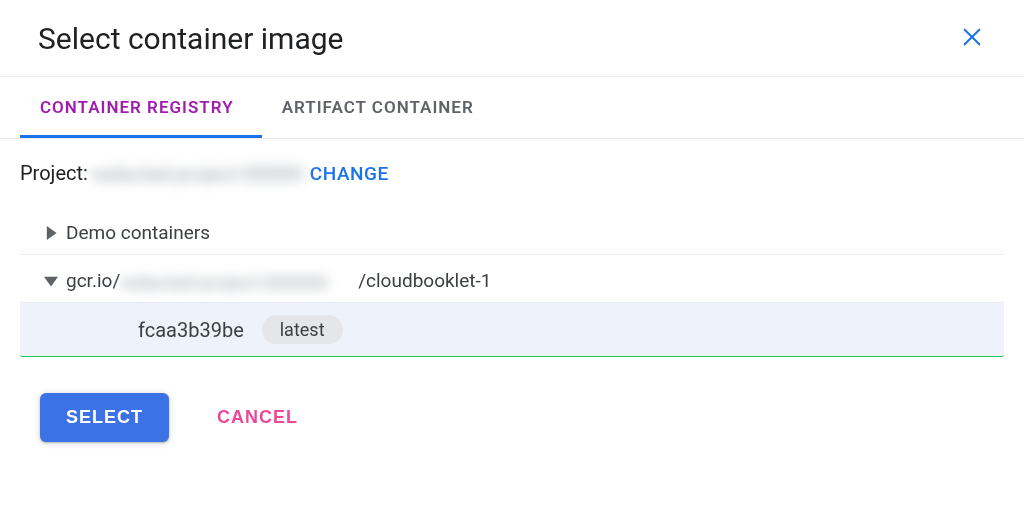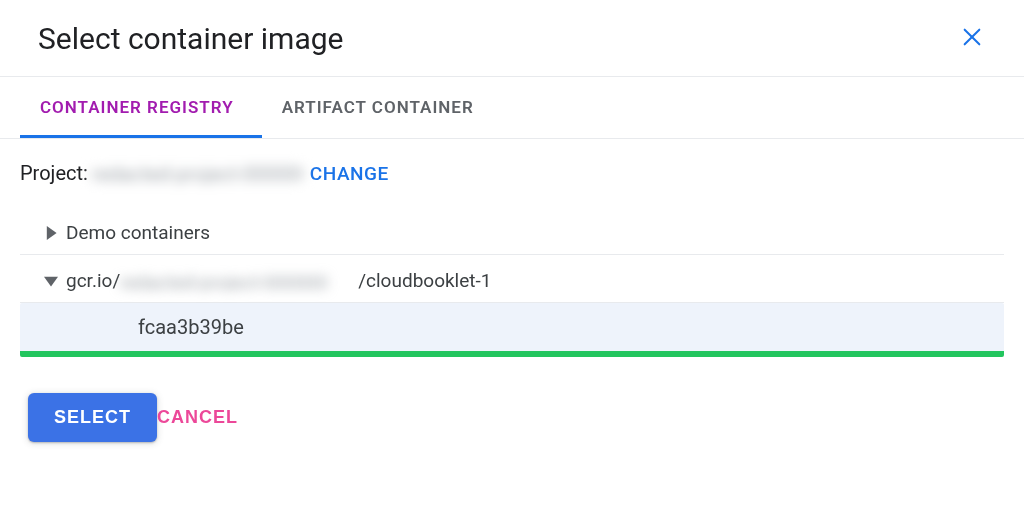--- a/index.html
+++ b/index.html
@@ -111,21 +111,21 @@
       white-space:nowrap;
       vertical-align:middle;
     }
     .version-row {
       display: flex;
       align-items: center;
       background: #eef3fb;
       border-radius: 2px;
       padding: 12px 14px 12px 0;
       min-height: 52px;
-      border-bottom: 6px solid #22c55e;
+      border-bottom: 1px solid #22c55e;
     }
     .version-indent { width: 118px; flex: 0 0 auto; }
     .version-hash {
       font-size: 20px;
       color: #3c4043;
       margin-right: 18px;
     }
     .tag-chip {
       background: #e4e6ea;
       color: #3c4043;
@@ -135,21 +135,22 @@
       font-weight: 400;
     }
     .spacer { flex: 1; }
     .version-age {
       font-size: 20px;
       color: #3c4043;
     }
     .actions {
       display: flex;
       align-items: center;
-      padding: 36px 0 0 28px;
+      gap: 48px;
+      padding: 36px 0 0 40px;
     }
     .btn-primary {
       background: #3b72e6;
       color: #fff;
       border: none;
       font-size: 18px;
       font-weight: 600;
       letter-spacing: 1px;
       padding: 14px 26px;
       border-radius: 6px;
@@ -214,20 +215,21 @@
       <span class="tree-label">
         <span>gcr.io/</span>
           <span class="blurred-inline">redacted-project-000000</span>
           <span>/cloudbooklet-1</span>
       </span>
     </div>
 
     <div class="version-row">
       <div class="version-indent"></div>
       <span class="version-hash">fcaa3b39be</span>
+      <span class="tag-chip">latest</span>
       <div class="spacer"></div>
     </div>
 
   </div>
 
   <div class="actions">
     <button class="btn-primary">SELECT</button>
     <button class="btn-flat">CANCEL</button>
   </div>
 

